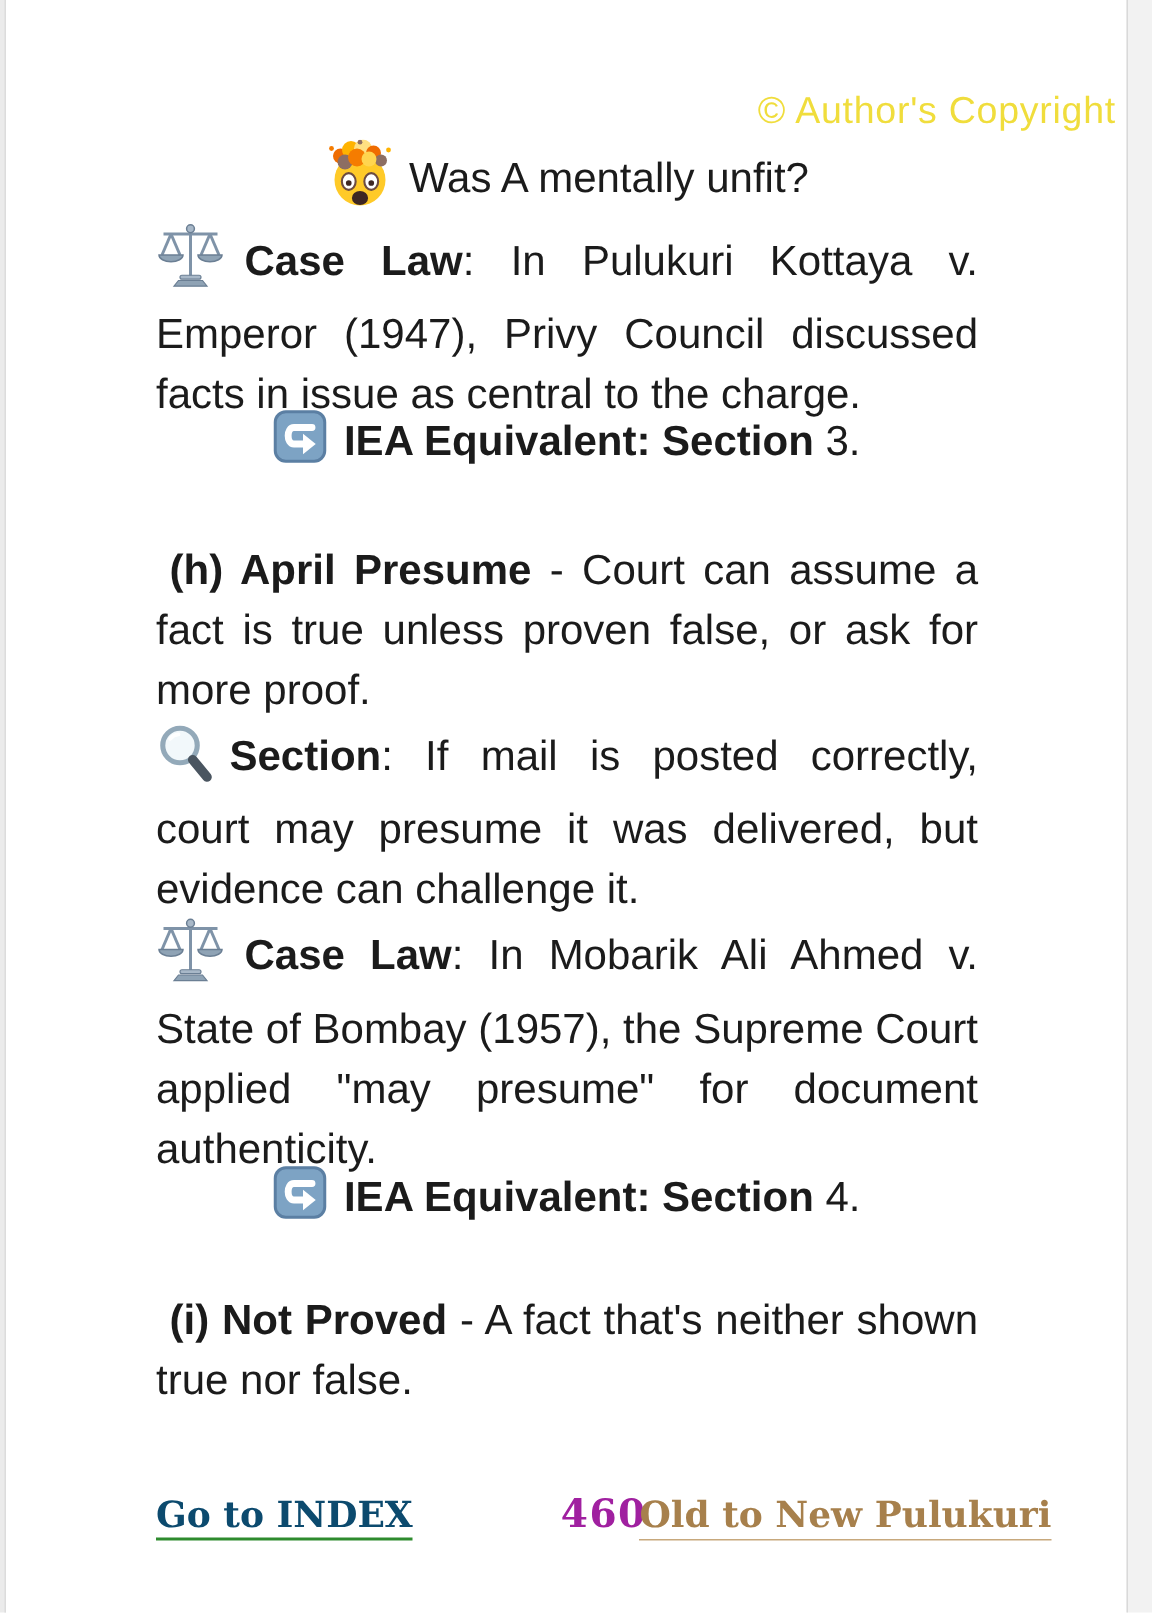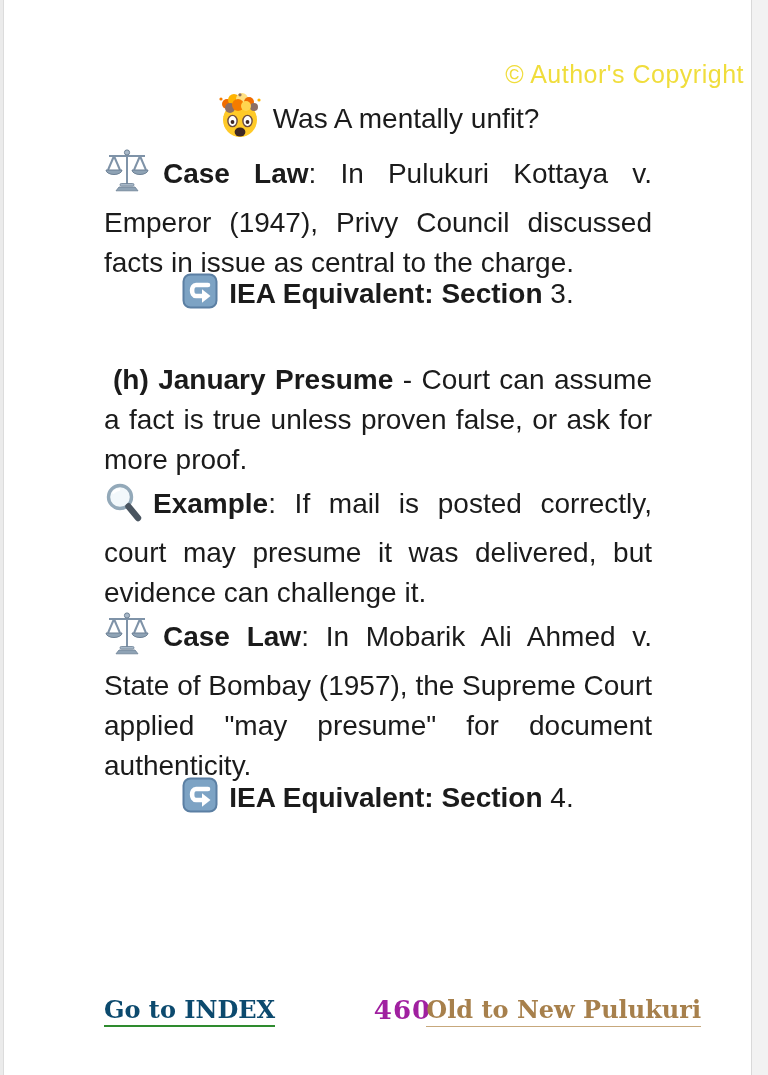--- a/index.html
+++ b/index.html
@@ -127,33 +127,33 @@
           <rect x="1.5" y="1.5" width="33" height="33" rx="7" fill="#7da3c4" stroke="#5b7fa3" stroke-width="2"></rect>
           <path d="M26 12 H14 C8.8 12 8.8 23 14 23 H20" fill="none" stroke="#ffffff" stroke-width="4.6" stroke-linecap="round"></path>
           <path d="M20 16.2 L28.5 23 L20 29.8 Z" fill="#ffffff"></path>
         </svg>
       </span><b>IEA Equivalent: Section</b><span> 3.</span>
     </p>
   </div>
 
   <div class="col" style="top: 360px;">
     <p class="body-text indent">
-      <b>(h) January Presume</b><span> - Court can assume a fact is true unless proven false, or ask for more proof.</span>
+      <b>(h) April Presume</b><span> - Court can assume a fact is true unless proven false, or ask for more proof.</span>
     </p>
   </div>
 
   <div class="col" style="top: 482px;">
     <p class="body-text">
       <span class="emoji magnify">
         <svg width="40" height="40" viewBox="0 0 40 40">
           <circle cx="16" cy="15" r="11.5" fill="#f2f8fb" stroke="#93a9b9" stroke-width="3.4"></circle>
           <path d="M9.5 10.5 A8 8 0 0 1 15 7.6" fill="none" stroke="#ffffff" stroke-width="2.6" stroke-linecap="round"></path>
           <line x1="24.5" y1="24.5" x2="34" y2="36" stroke="#4a5560" stroke-width="6.4" stroke-linecap="round"></line>
         </svg>
-      </span><b>Example</b><span>: If mail is posted correctly, court may presume it was delivered, but evidence can challenge it.</span>
+      </span><b>Section</b><span>: If mail is posted correctly, court may presume it was delivered, but evidence can challenge it.</span>
     </p>
   </div>
 
   <div class="col" style="top: 611px;">
     <p class="body-text">
       <span class="emoji scales">
         <svg width="46" height="44" viewBox="0 0 46 44">
           <g stroke="#7f93a8" stroke-width="2" fill="none">
             <line x1="23" y1="6" x2="23" y2="36"></line>
             <line x1="5" y1="8" x2="41" y2="8"></line>
@@ -177,20 +177,25 @@
       <span class="emoji arrow">
         <svg width="36" height="36" viewBox="0 0 36 36">
           <rect x="1.5" y="1.5" width="33" height="33" rx="7" fill="#7da3c4" stroke="#5b7fa3" stroke-width="2"></rect>
           <path d="M26 12 H14 C8.8 12 8.8 23 14 23 H20" fill="none" stroke="#ffffff" stroke-width="4.6" stroke-linecap="round"></path>
           <path d="M20 16.2 L28.5 23 L20 29.8 Z" fill="#ffffff"></path>
         </svg>
       </span><b>IEA Equivalent: Section</b><span> 4.</span>
     </p>
   </div>
 
+  <div class="col" style="top: 860px;">
+    <p class="body-text indent">
+      <b>(i) Not Proved</b><span> - A fact that's neither shown true nor false.</span>
+    </p>
+  </div>
 
   <div class="footer">
     <a class="footer-index">Go to INDEX</a>
     <span class="footer-page">460</span>
     <a class="footer-section">Old to New Pulukuri</a>
   </div>
 
 </div>
 
 </body></html>

